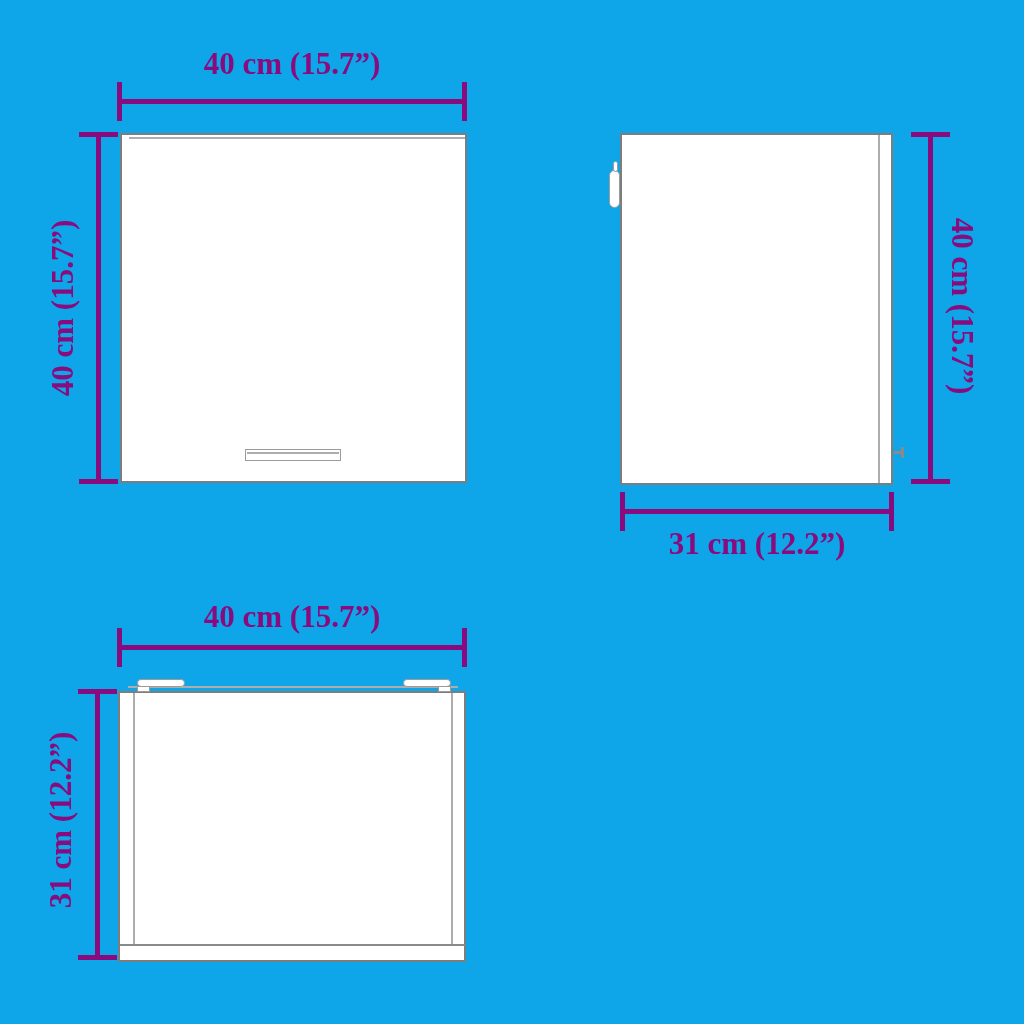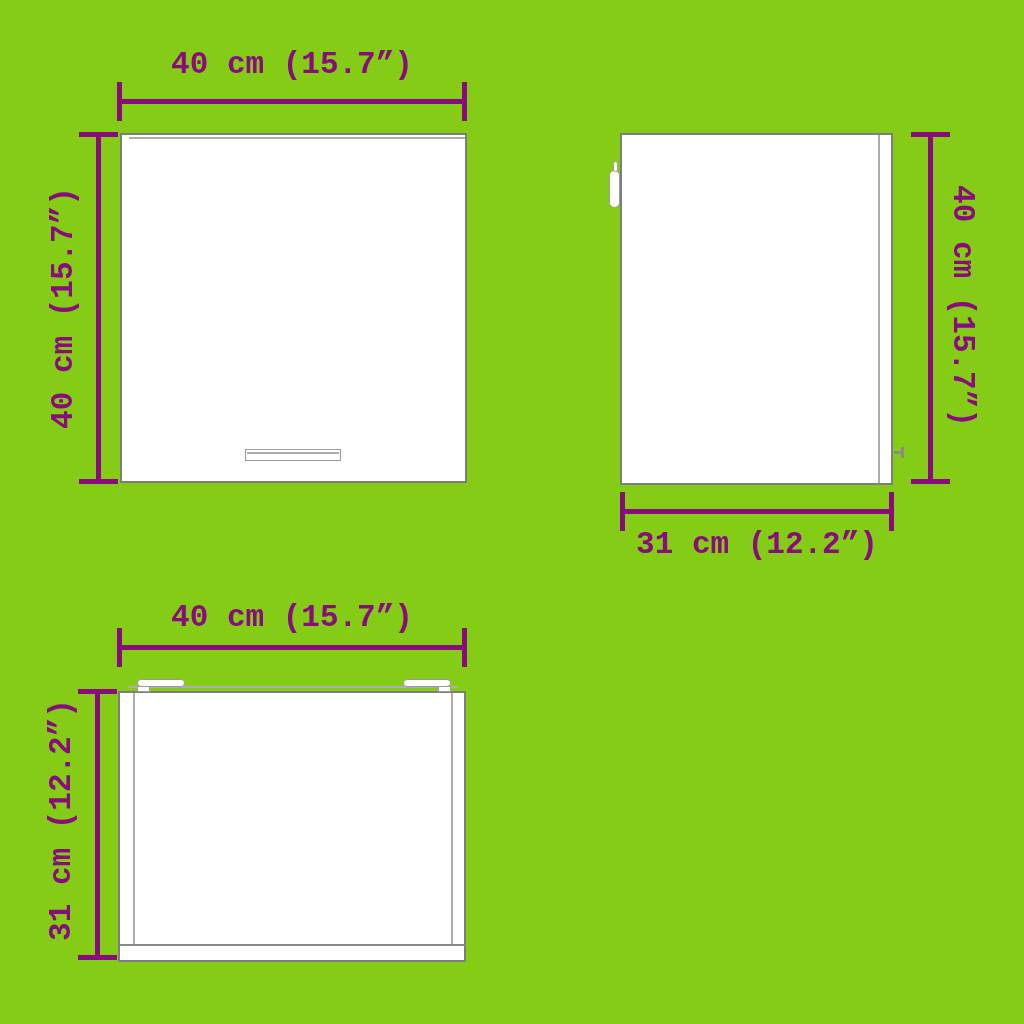--- a/index.html
+++ b/index.html
@@ -4,23 +4,23 @@
 <style>
   html, body {
     margin: 0;
     padding: 0;
     background: #ffffff;
   }
   .canvas {
     position: relative;
     width: 1024px;
     height: 1024px;
-    background: #84cc16;
+    background: #0ea5e9;
     overflow: hidden;
-    font-family: Liberation Mono, monospace;
+    font-family: Liberation Serif, serif;
   }
   .grp { position: absolute; left: 0; top: 0; width: 0; height: 0; }
 
   
   .dl {
     position: absolute;
     background: #8A0B7D;
   }
   .dim-label {
     position: absolute;

